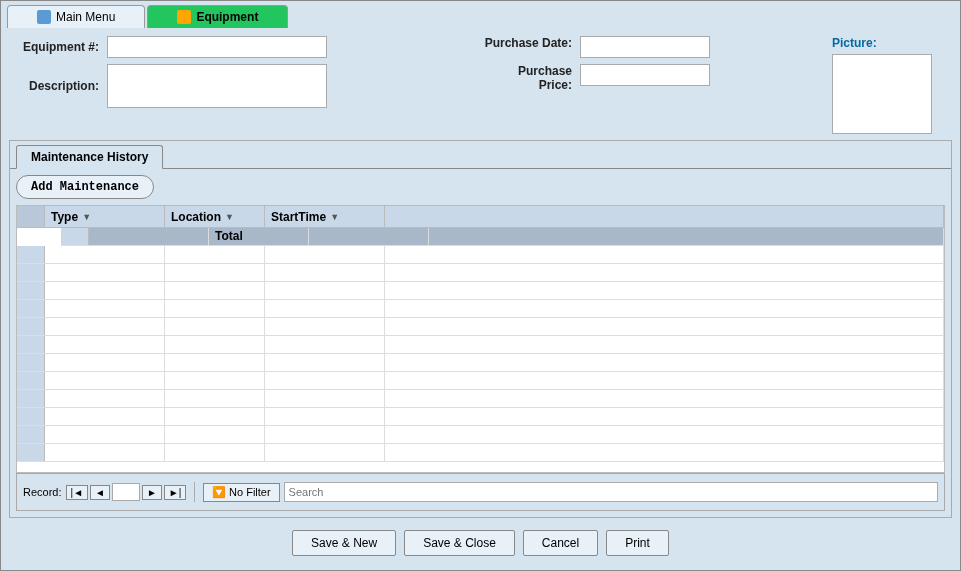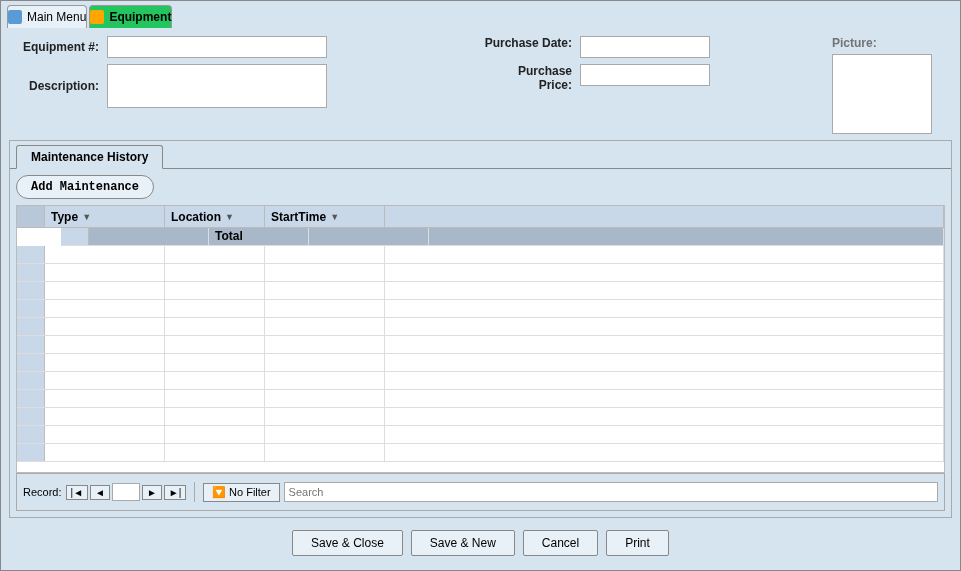--- a/index.html
+++ b/index.html
@@ -17,21 +17,21 @@
       display: flex;
       align-items: center;
       background: #d6e4f0;
       padding: 4px 6px 0 6px;
       gap: 2px;
     }
     .tab {
       display: flex;
       align-items: center;
       gap: 5px;
-      padding: 4px 0;
+      padding: 4px 29px;
       border: 1px solid #999;
       border-bottom: none;
       background: #e8f0f8;
       cursor: pointer;
       font-size: 12px;
       border-radius: 4px 4px 0 0;
     }
     .tab.active {
       background: #22c55e;
       font-weight: bold;
@@ -119,21 +119,21 @@
     
     .picture-section {
       display: flex;
       flex-direction: column;
       align-items: flex-start;
       gap: 4px;
       min-width: 120px;
     }
     .picture-label {
       font-weight: bold;
-      color: #737373;
+      color: #0369a1;
     }
     .picture-box {
       width: 100px;
       height: 80px;
       border: 1px solid #aaa;
       background: white;
     }
 
     
     .tab-section {
@@ -533,20 +533,20 @@
           <button class="no-filter-btn">
             <span>🔽</span>
             <span>No Filter</span>
           </button>
           <input class="search-box" type="text" placeholder="Search" style="">
         </div>
       </div>
     </div>
 
     <div class="bottom-bar">
+      <button class="bottom-btn">Save &amp; New</button>
       <button class="bottom-btn">Save &amp; Close</button>
-      <button class="bottom-btn">Save &amp; New</button>
       <button class="bottom-btn">Cancel</button>
       <button class="bottom-btn">Print</button>
     </div>
 
   </div>
 </div>
 
 </body></html>

